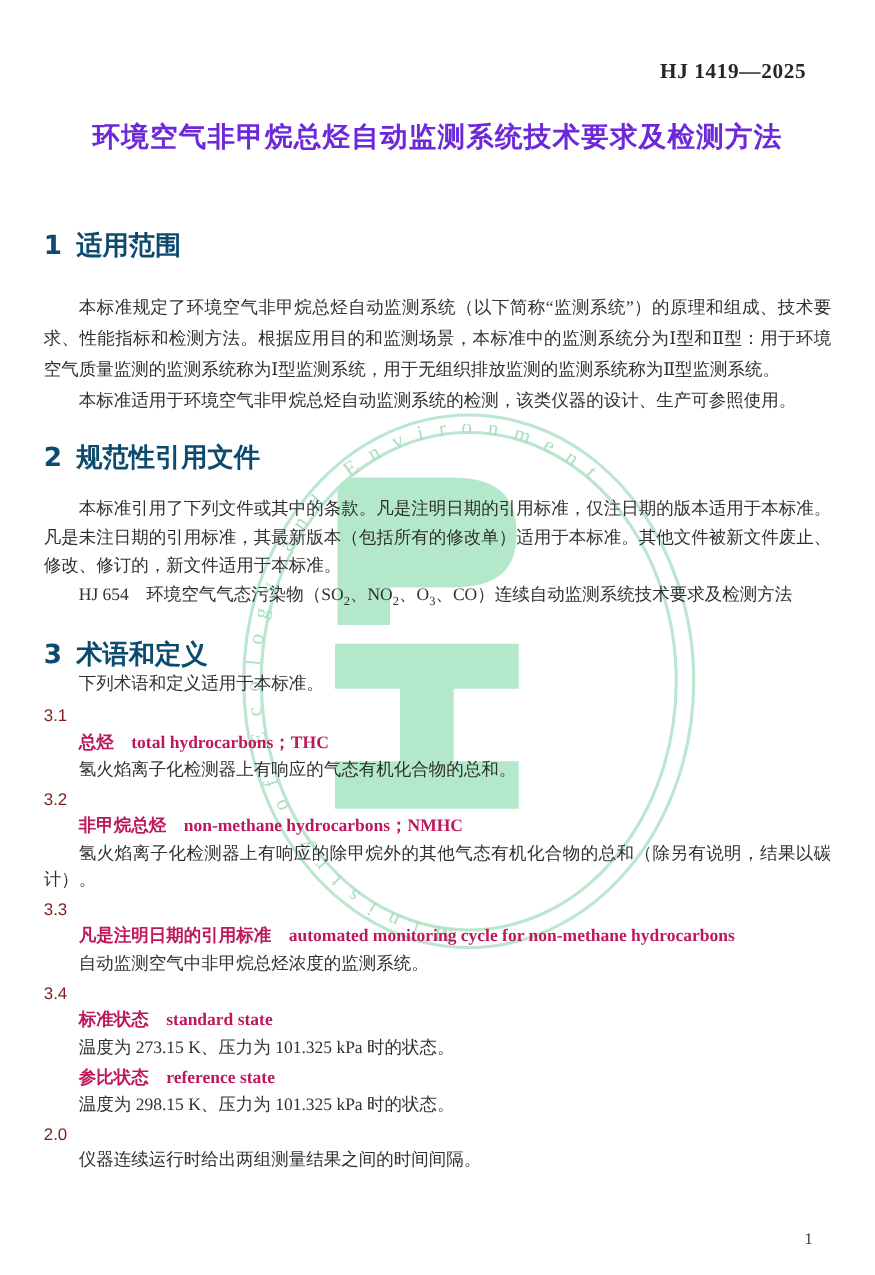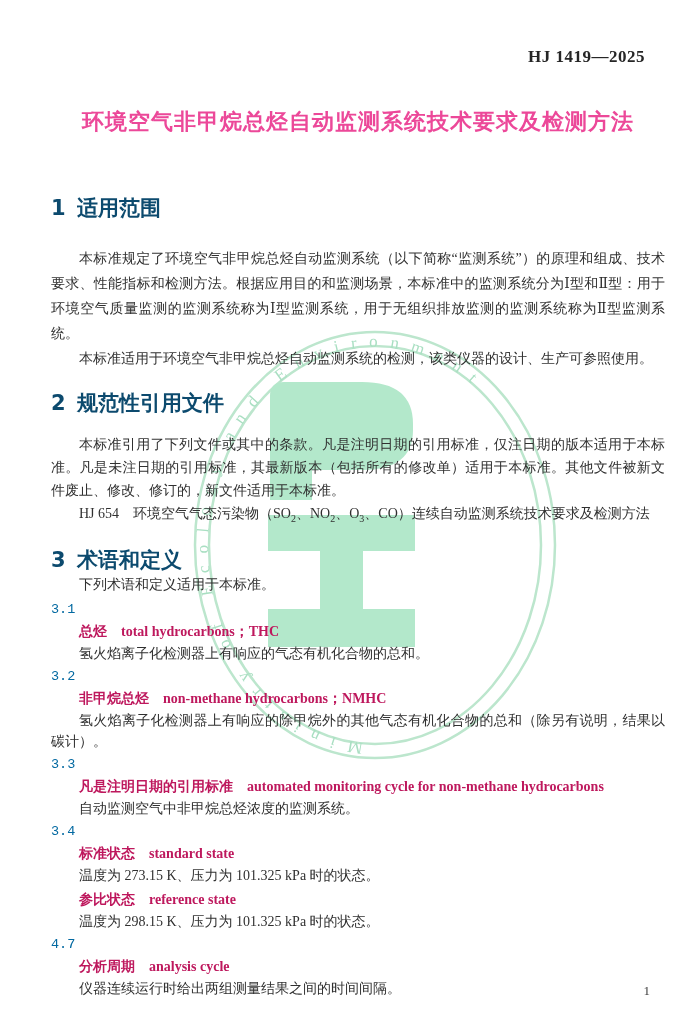--- a/index.html
+++ b/index.html
@@ -7,37 +7,37 @@
     position:relative;
     width:700px;height:1020px;
     background:#ffffff;
     overflow:hidden;
     font-family:"Liberation Serif","DejaVu Serif",serif;
     color:#303030;
   }
   .watermark{
     position:absolute;left:0;top:0;z-index:0;pointer-events:none;
   }
-  .content{position:relative;z-index:1;padding-left:16px;}
+  .content{position:relative;z-index:1;}
   .doc-header{
     padding:47px 55px 0 0;
     text-align:right;
     font-weight:bold;
     font-size:17px;
     letter-spacing:0.5px;
     color:#262626;
   }
   .doc-title{
-    margin-top:40px;
+    margin-top:28px;
     text-align:center;
     font-family:"DejaVu Sans","Liberation Sans",sans-serif;
     font-weight:bold;
     font-size:22px;
     letter-spacing:1px;
-    color:#ec4899;
+    color:#6d28d9;
   }
   .body-col{padding:0 35px;}
   .sec-heading{
     font-family:"DejaVu Sans","Liberation Sans",sans-serif;
     font-weight:bold;
     font-size:21px;
     color:#0c4a6e;
   }
   .sec-heading .sec-num{display:inline-block;min-width:26px;}
   .h-s1{margin-top:57px;}
@@ -58,24 +58,24 @@
     text-indent:2em;
     font-size:14px;
     line-height:23px;
   }
   .ref-line .ref-code{margin-right:14px;}
   .ref-line sub{font-size:10px;}
   .s3-intro{margin-top:20px;line-height:21px;}
   .terms{margin-top:4px;}
   .term{margin:0 0 2px 0;}
   .term-num{
-    font-family:Liberation Mono, monospace;
+    font-family:Liberation Sans, sans-serif;
     font-size:13.5px;
     line-height:21px;
-    color:#0369a1;
+    color:#7f1d1d;
   }
   .term-title{
     padding-left:28px;
     font-weight:bold;
     font-size:14px;
     line-height:22px;
     color:#be185d;
   }
   .term-title .t-zh{
     font-family:"DejaVu Sans","Liberation Sans",sans-serif;
@@ -175,22 +175,21 @@
           <div class="term-title"><span class="t-zh">标准状态</span><span class="t-en">standard state</span></div>
           <p class="term-def">温度为 273.15 K、压力为 101.325 kPa 时的状态。</p>
         </div>
 
         <div class="term">
           <div class="term-title"><span class="t-zh">参比状态</span><span class="t-en">reference state</span></div>
           <p class="term-def">温度为 298.15 K、压力为 101.325 kPa 时的状态。</p>
         </div>
 
         <div class="term">
-          <div class="term-num">4.7</div>
-          <div class="term-title"><span class="t-zh">分析周期</span><span class="t-en">analysis cycle</span></div>
+          <div class="term-num">2.0</div>
           <p class="term-def">仪器连续运行时给出两组测量结果之间的时间间隔。</p>
         </div>
 
       </div>
     </div>
 
     <div class="page-number">1</div>
   </div>
 </div>
 

